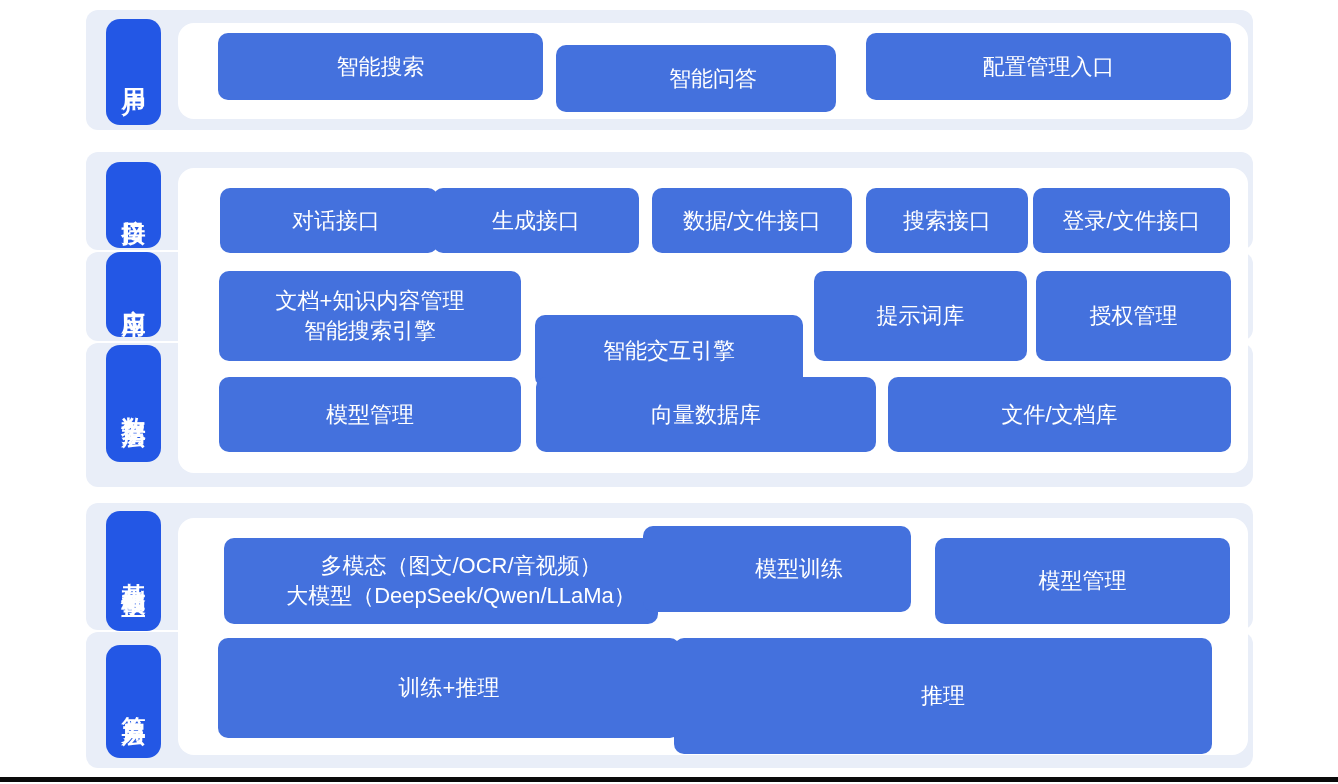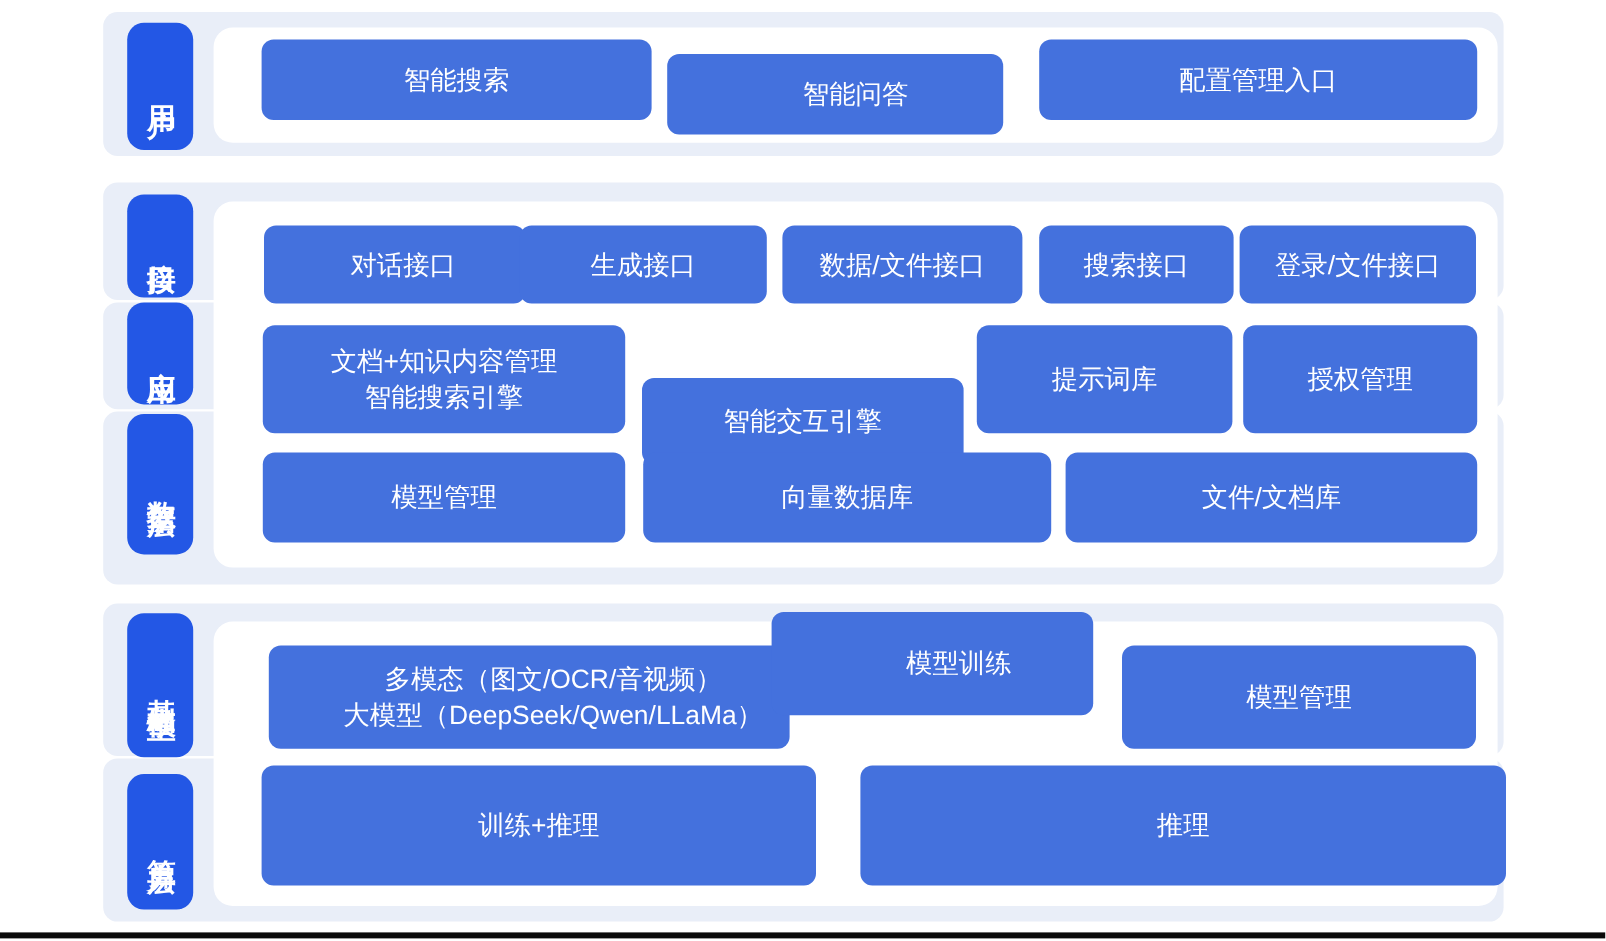--- a/index.html
+++ b/index.html
@@ -48,24 +48,24 @@
   .btn-s2r1-4{left:866px;top:188px;width:162px;height:65px;}
   .btn-s2r1-5{left:1033px;top:188px;width:197px;height:65px;}
   .btn-s2r2-1{left:219px;top:271px;width:302px;height:90px;}
   .btn-s2r2-2{left:535px;top:271px;width:268px;height:72px;margin-top:44px;}
   .btn-s2r2-3{left:814px;top:271px;width:213px;height:90px;}
   .btn-s2r2-4{left:1036px;top:271px;width:195px;height:90px;}
   .btn-s2r3-1{left:219px;top:377px;width:302px;height:75px;}
   .btn-s2r3-2{left:536px;top:377px;width:340px;height:75px;}
   .btn-s2r3-3{left:888px;top:377px;width:343px;height:75px;}
   .btn-s3r1-1{left:224px;top:538px;width:394px;height:86px;padding-left:40px;}
-  .btn-s3r1-2{left:643px;top:510px;width:224px;height:86px;padding-left:44px;}
+  .btn-s3r1-2{left:643px;top:526px;width:224px;height:86px;padding-left:44px;}
   .btn-s3r1-3{left:935px;top:538px;width:295px;height:86px;}
   .btn-s3r2-1{left:218px;top:638px;width:462px;height:100px;}
-  .btn-s3r2-2{left:717px;top:638px;width:538px;height:100px;text-align:center;}
+  .btn-s3r2-2{left:674px;top:638px;width:538px;height:116px;text-align:center;}
   .bottom-bar{position:absolute;left:0;top:777px;width:1338px;height:5px;background:#0a0a0a;}
   .l{display:block;}
 </style>
 </head>
 <body>
 
 <div id="stage">
 
   <div class="band band-1"></div>
   <div class="band band-2a"></div>

